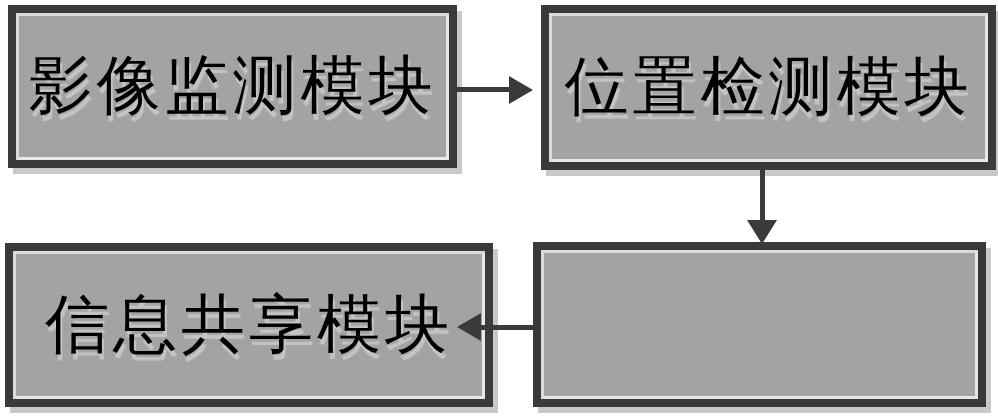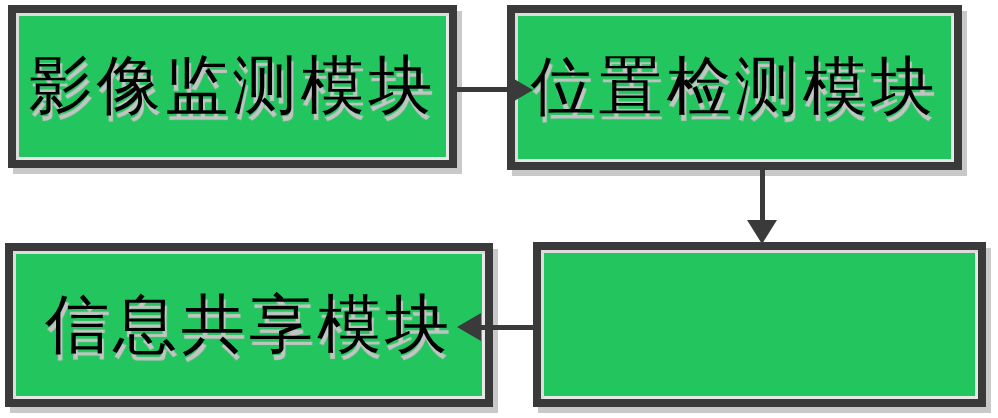--- a/index.html
+++ b/index.html
@@ -12,38 +12,38 @@
   .canvas{
     position:relative;
     width:998px;height:418px;
     background:#ffffff;
     font-family:"Liberation Serif","DejaVu Serif",serif;
     overflow:hidden;
   }
   .node{
     position:absolute;
     box-sizing:border-box;
-    background:#22c55e;
+    background:#a3a3a3;
     border:8px solid var(--line);
     box-shadow:5px 6px 0 0 var(--shadow),
                inset 3px 3px 0 0 var(--inset1),
                inset -3px -3px 0 0 var(--inset2);
     display:flex;
     align-items:center;
     justify-content:center;
     text-align:center;
     color:#000;
     font-size:64px;
     letter-spacing:4px;
     line-height:1.1;
     text-shadow:2px 6px 1px #c4c4c4;
     white-space:nowrap;
   }
   .node-1{left:8px;  top:5px;   width:449px; height:163px;}
-  .node-2{left:507px;top:5px;   width:455px; height:165px;}
+  .node-2{left:541px;top:5px;   width:455px; height:165px;}
   .node-3{left:533px;top:242px; width:453px; height:165px;
           font-size:62px; line-height:80px; white-space:normal;}
   .node-4{left:5px;  top:243px; width:488px; height:164px;}
   .node-3 .wrap span{display:block;}
 
   .edge-line{position:absolute;background:var(--line);}
   .line-1{left:455px;top:87px; width:58px;height:5px;}
   .line-2{left:760px;top:168px;width:5px; height:54px;}
   .line-3{left:479px;top:325px;width:54px;height:5px;}
 

